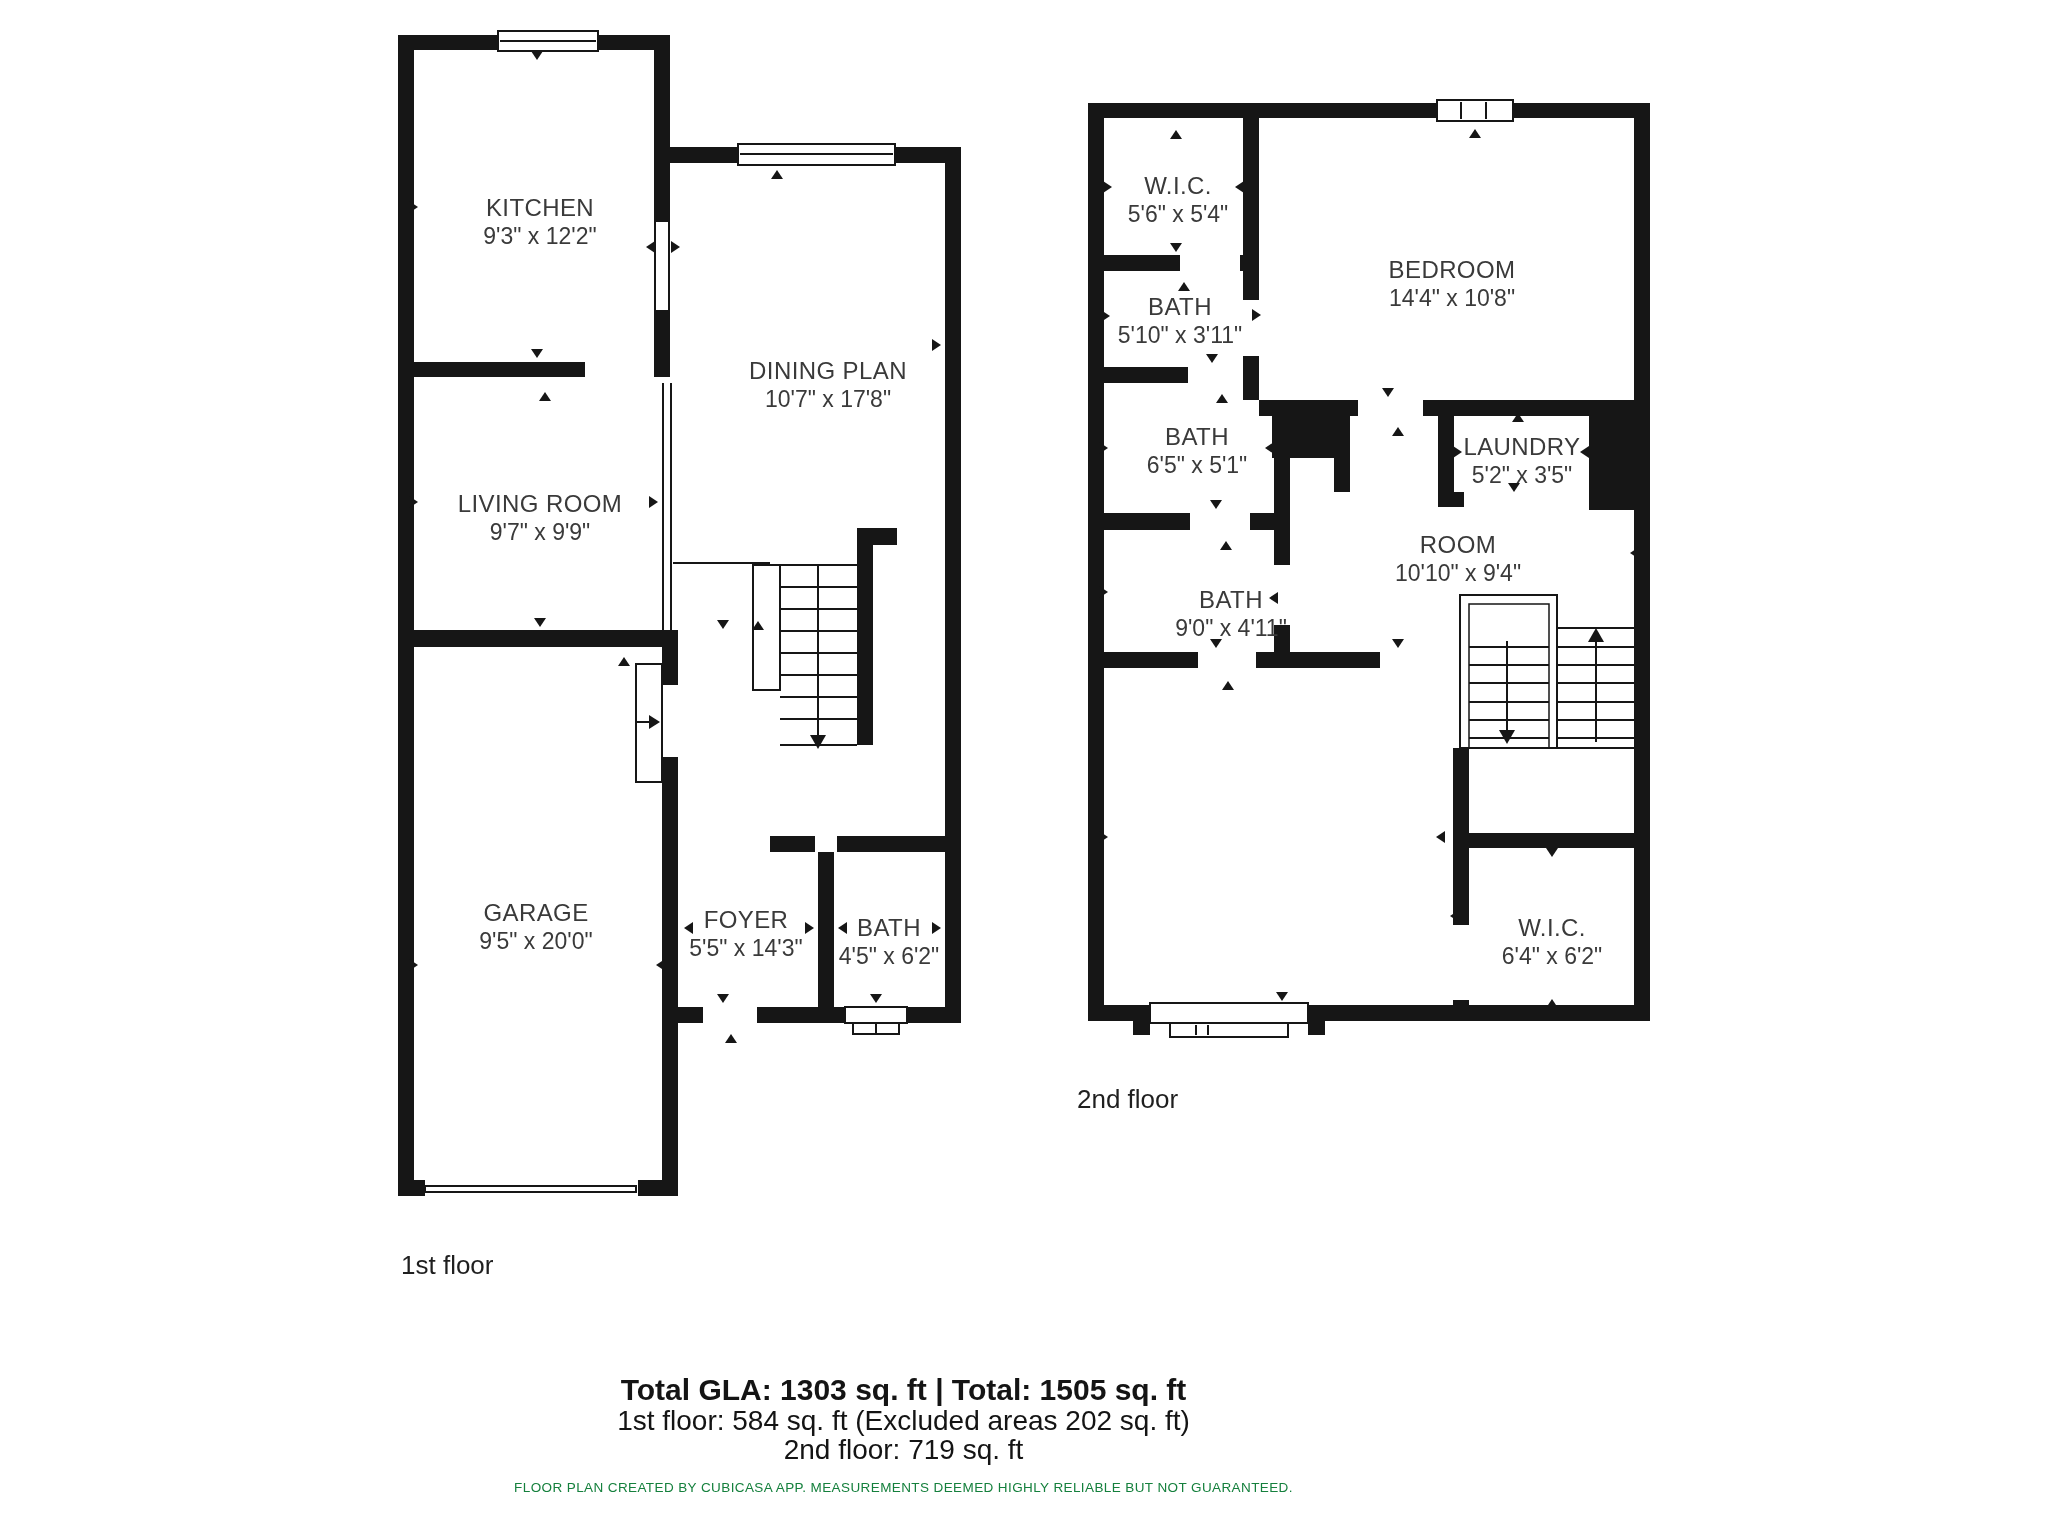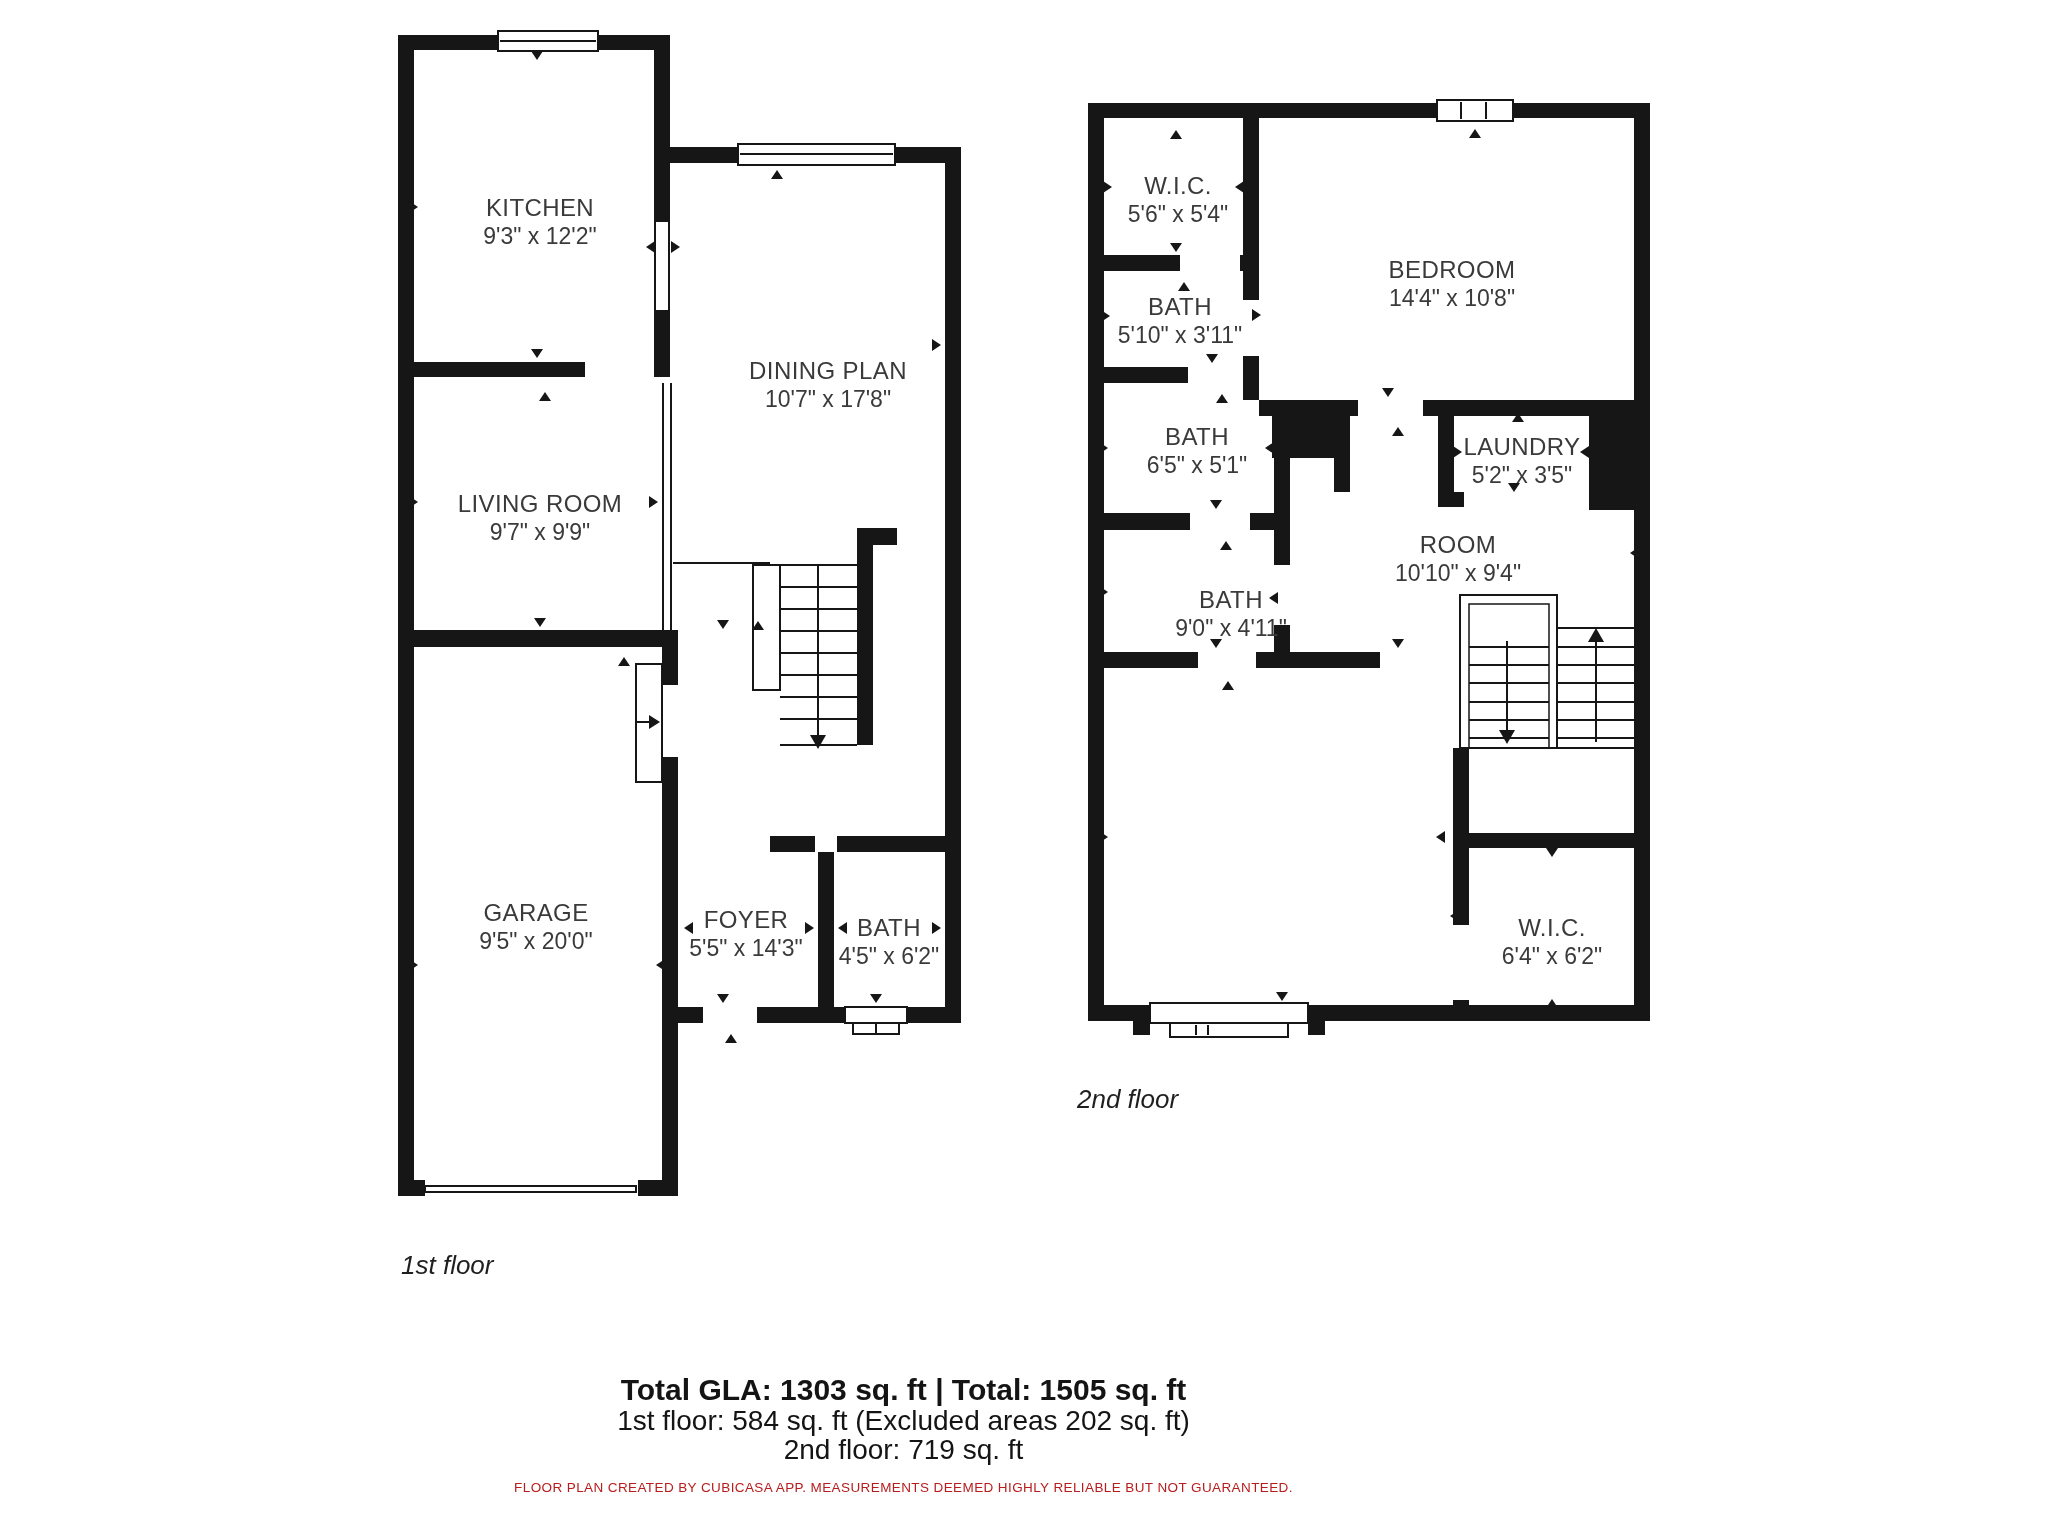--- a/index.html
+++ b/index.html
@@ -3,25 +3,25 @@
 <meta charset="utf-8">
 <style>
   html,body{margin:0;padding:0;background:#ffffff;}
   .canvas{position:relative;width:2048px;height:1536px;background:#ffffff;overflow:hidden;
           font-family:"Liberation Sans",sans-serif;}
   .canvas svg{position:absolute;left:0;top:0;}
   .room-label{position:absolute;transform:translateX(-50%);text-align:center;color:#3a3a3a;
               white-space:nowrap;z-index:5;}
   .room-name{font-size:24px;line-height:29px;letter-spacing:.4px;}
   .room-dims{font-size:23px;line-height:29px;}
-  .floor-caption{position:absolute;font-size:26px;color:#1f1f1f;z-index:5;font-style:italic;}
+  .floor-caption{position:absolute;font-size:26px;color:#1f1f1f;z-index:5;}
   .summary{position:absolute;top:1374px;left:0;width:1807px;text-align:center;z-index:5;color:#141414;}
   .sum-bold{font-size:30px;font-weight:bold;line-height:31px;margin-bottom:1px;}
   .sum-line{font-size:28px;line-height:29px;}
-  .disclaimer{margin-top:16px;font-size:13.5px;letter-spacing:.4px;color:#b91c1c;}
+  .disclaimer{margin-top:16px;font-size:13.5px;letter-spacing:.4px;color:#15803d;}
 </style>
 </head>
 <body>
 
 <div class="canvas">
 
   <svg id="plan-svg" width="2048" height="1536" viewBox="0 0 2048 1536">
     <g id="walls1">
         <rect x="398" y="35" width="16" height="1161" fill="#161616"></rect>
         <rect x="398" y="35" width="272" height="15" fill="#161616"></rect>

